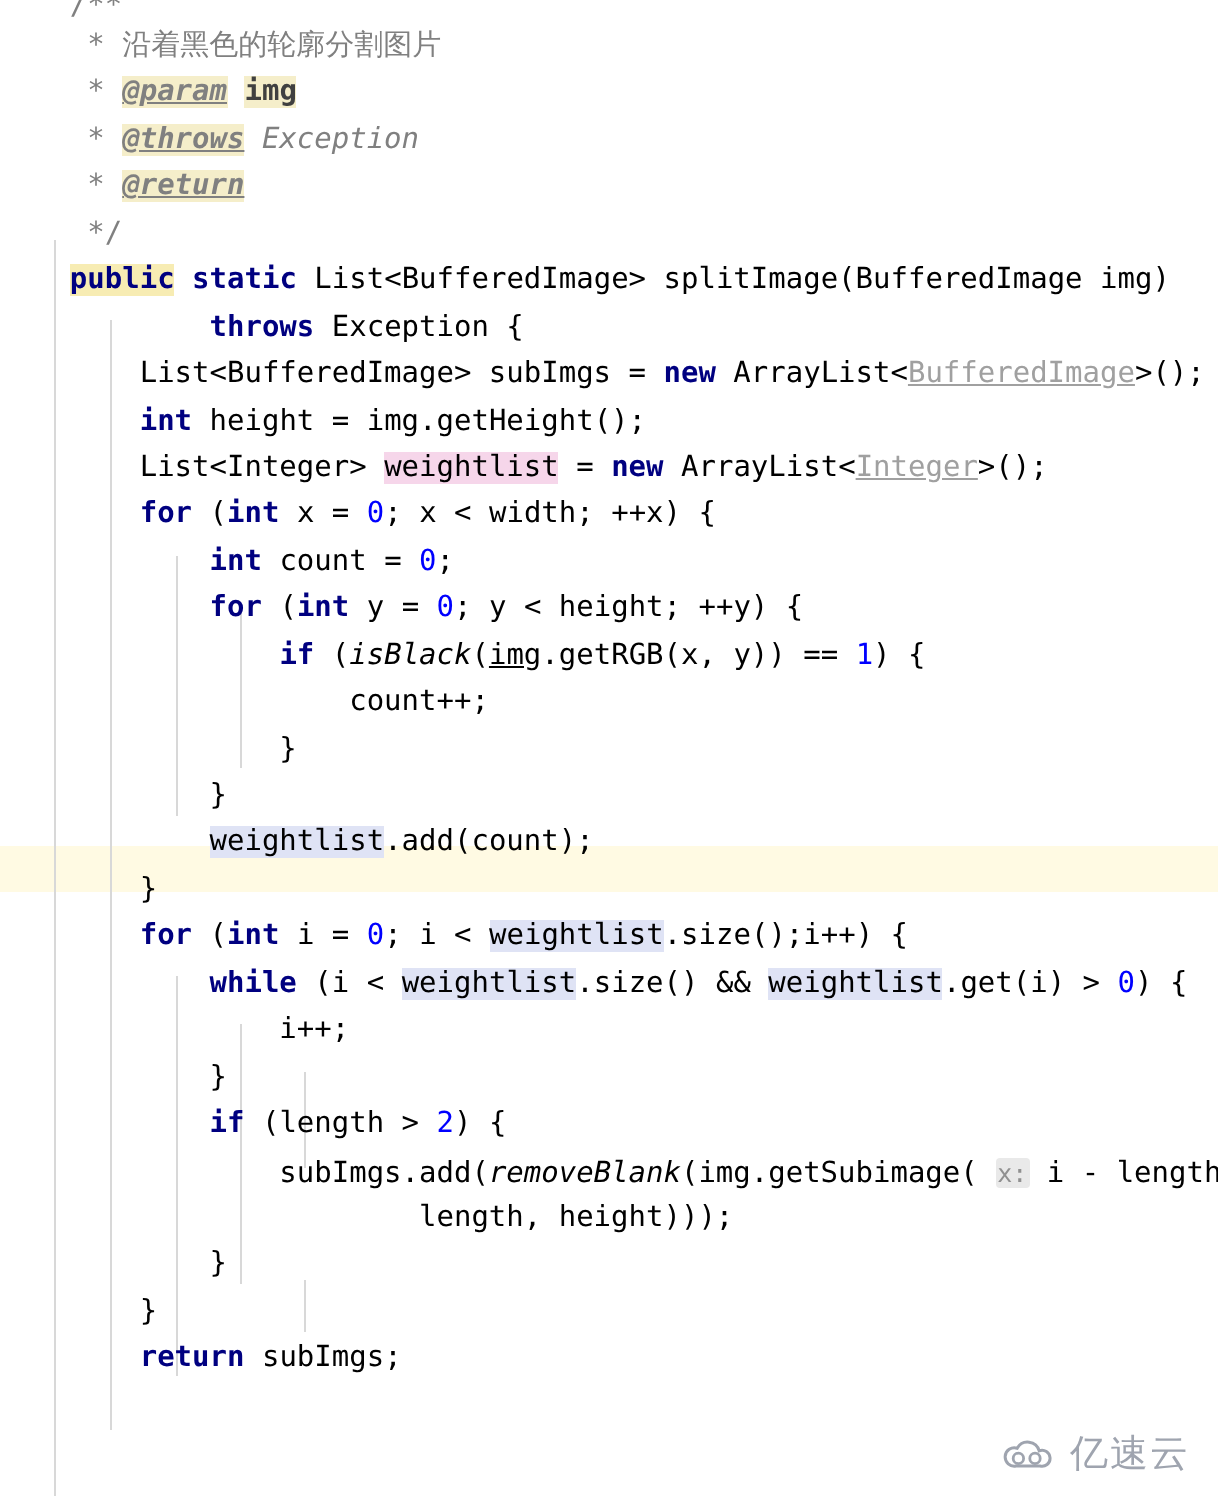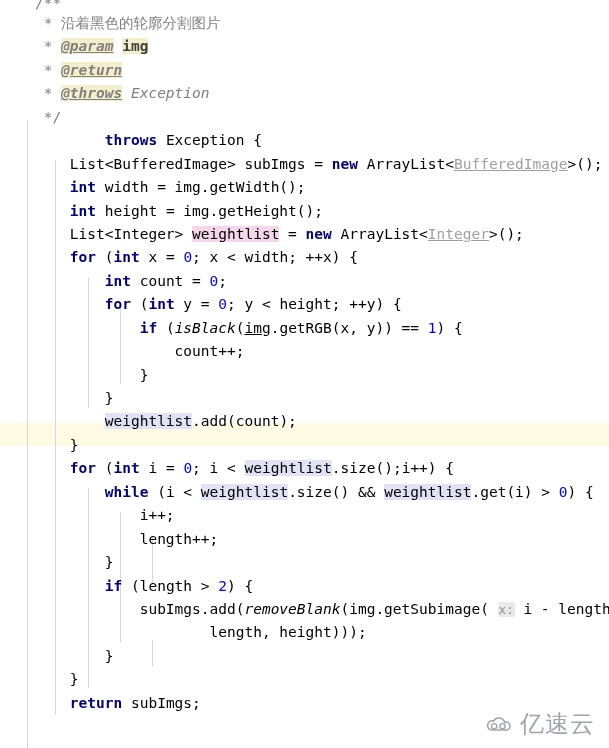--- a/index.html
+++ b/index.html
@@ -79,21 +79,21 @@
     padding: 0 1px;
   }
 
   
   #watermark {
     position: absolute;
     right: 14px; bottom: 8px;
     display: flex; align-items: center; gap: 5px;
     color: #9aa0ab;
     font-family: "DejaVu Sans", "Liberation Sans", sans-serif;
-    font-size: 24px;
+    font-size: 19px;
     letter-spacing: 1px;
     z-index: 5;
     opacity: .95;
   }
   #watermark svg { display: block; }
 </style>
 </head>
 <body>
 
 <div id="editor">
@@ -110,32 +110,32 @@
   <div class="guide" style="left:152px; top:640px; height:26px;"></div>
 
   <div id="code">
 
     <div class="line" style="height:12px; line-height:6px; overflow:hidden;"><span class="cmt">    /**</span></div>
 
     <div class="line"><span class="cmt">     * </span><span class="cmt">沿着黑色的轮廓分割图片</span></div>
 
     <div class="line"><span class="cmt">     * </span><span class="cmt-tag">@param</span><span class="cmt"> </span><span class="cmt-val">img</span></div>
 
+    <div class="line"><span class="cmt">     * </span><span class="cmt-tag">@throws</span><span class="cmt"> </span><span class="cmt-it">Exception</span></div>
+
     <div class="line"><span class="cmt">     * </span><span class="cmt-tag">@return</span></div>
-
-    <div class="line"><span class="cmt">     * </span><span class="cmt-tag">@throws</span><span class="cmt"> </span><span class="cmt-it">Exception</span></div>
 
     <div class="line"><span class="cmt">     */</span></div>
 
+    <div class="line"><span class="plain">    </span><span class="kw hl-kw-match">public</span><span class="plain"> </span><span class="kw">static</span><span class="plain"> List&lt;BufferedImage&gt; splitImage(BufferedImage img)</span></div>
 
     <div class="line"><span class="plain">            </span><span class="kw">throws</span><span class="plain"> Exception {</span></div>
 
     <div class="line"><span class="plain">        List&lt;BufferedImage&gt; subImgs = </span><span class="kw">new</span><span class="plain"> ArrayList&lt;</span><span class="gtype">BufferedImage</span><span class="plain">&gt;();</span></div>
 
-    <div class="line"><span class="plain">        </span><span class="kw">int</span><span class="plain"> width = img.getWidth();</span></div>
 
     <div class="line"><span class="plain">        </span><span class="kw">int</span><span class="plain"> height = img.getHeight();</span></div>
 
     <div class="line"><span class="plain">        List&lt;Integer&gt; </span><span class="plain hl-write">weightlist</span><span class="plain"> = </span><span class="kw">new</span><span class="plain"> ArrayList&lt;</span><span class="gtype">Integer</span><span class="plain">&gt;();</span></div>
 
     <div class="line"><span class="plain">        </span><span class="kw">for</span><span class="plain"> (</span><span class="kw">int</span><span class="plain"> x = </span><span class="num">0</span><span class="plain">; x &lt; width; ++x) {</span></div>
 
     <div class="line"><span class="plain">            </span><span class="kw">int</span><span class="plain"> count = </span><span class="num">0</span><span class="plain">;</span></div>
 
     <div class="line"><span class="plain">            </span><span class="kw">for</span><span class="plain"> (</span><span class="kw">int</span><span class="plain"> y = </span><span class="num">0</span><span class="plain">; y &lt; height; ++y) {</span></div>
@@ -152,21 +152,20 @@
 
     <div class="line"><span class="plain">        }</span></div>
 
     <div class="line"><span class="plain">        </span><span class="kw">for</span><span class="plain"> (</span><span class="kw">int</span><span class="plain"> i = </span><span class="num">0</span><span class="plain">; i &lt; </span><span class="plain hl-read">weightlist</span><span class="plain">.size();i++) {</span></div>
 
 
     <div class="line"><span class="plain">            </span><span class="kw">while</span><span class="plain"> (i &lt; </span><span class="plain hl-read">weightlist</span><span class="plain">.size() &amp;&amp; </span><span class="plain hl-read">weightlist</span><span class="plain">.get(i) &gt; </span><span class="num">0</span><span class="plain">) {</span></div>
 
     <div class="line"><span class="plain">                i++;</span></div>
 
-    <div class="line"><span class="plain">                length++;</span></div>
 
     <div class="line"><span class="plain">            }</span></div>
 
     <div class="line"><span class="plain">            </span><span class="kw">if</span><span class="plain"> (length &gt; </span><span class="num">2</span><span class="plain">) {</span></div>
 
     <div class="line"><span class="plain">                subImgs.add(</span><span class="static-m">removeBlank</span><span class="plain">(img.getSubimage( </span><span class="hint">x:</span><span class="plain"> i - length,  </span></div>
 
     <div class="line"><span class="plain">                        length, height)));</span></div>
 
     <div class="line"><span class="plain">            }</span></div>

